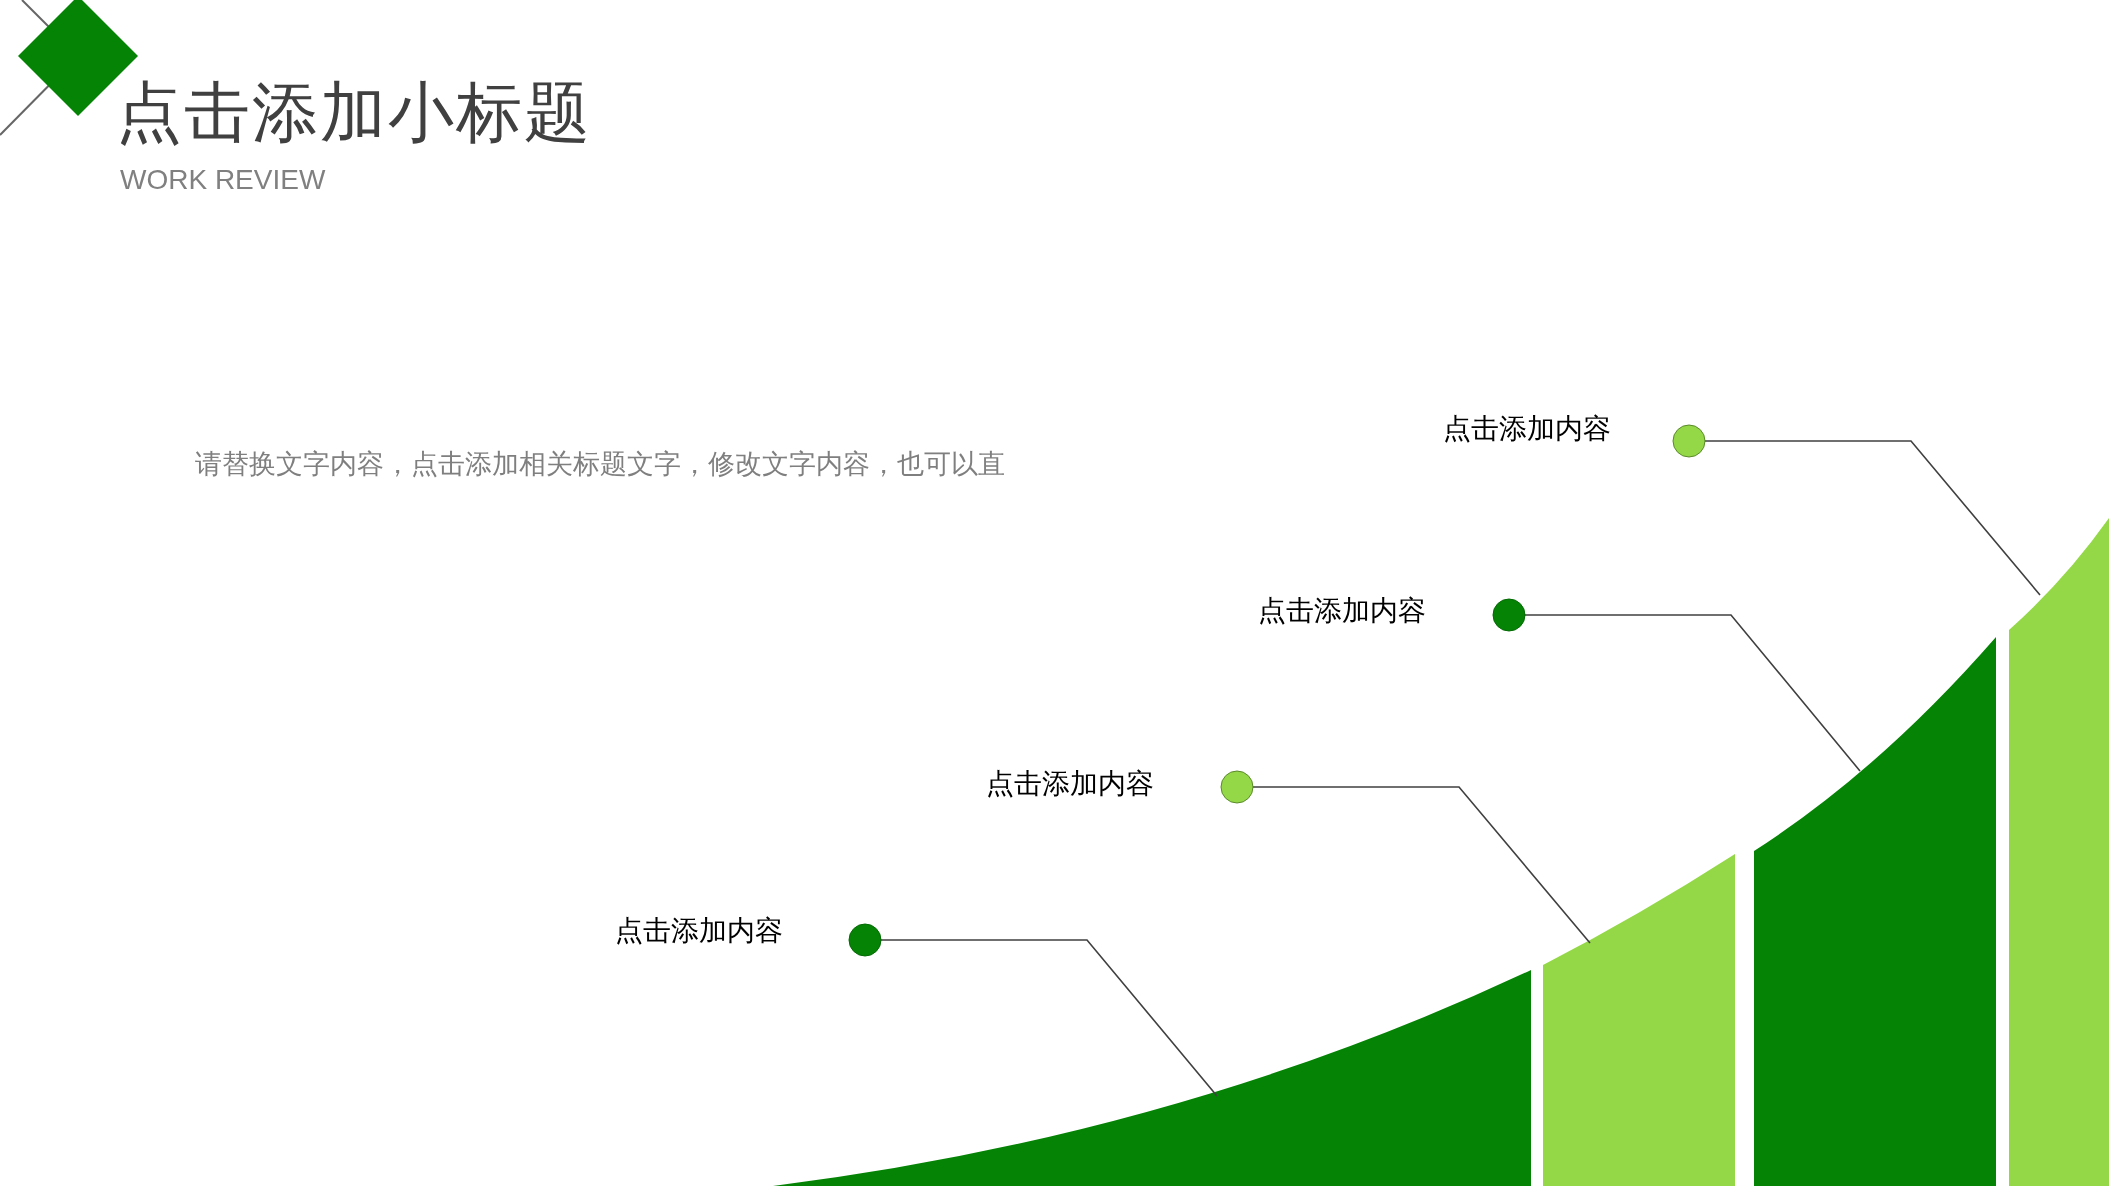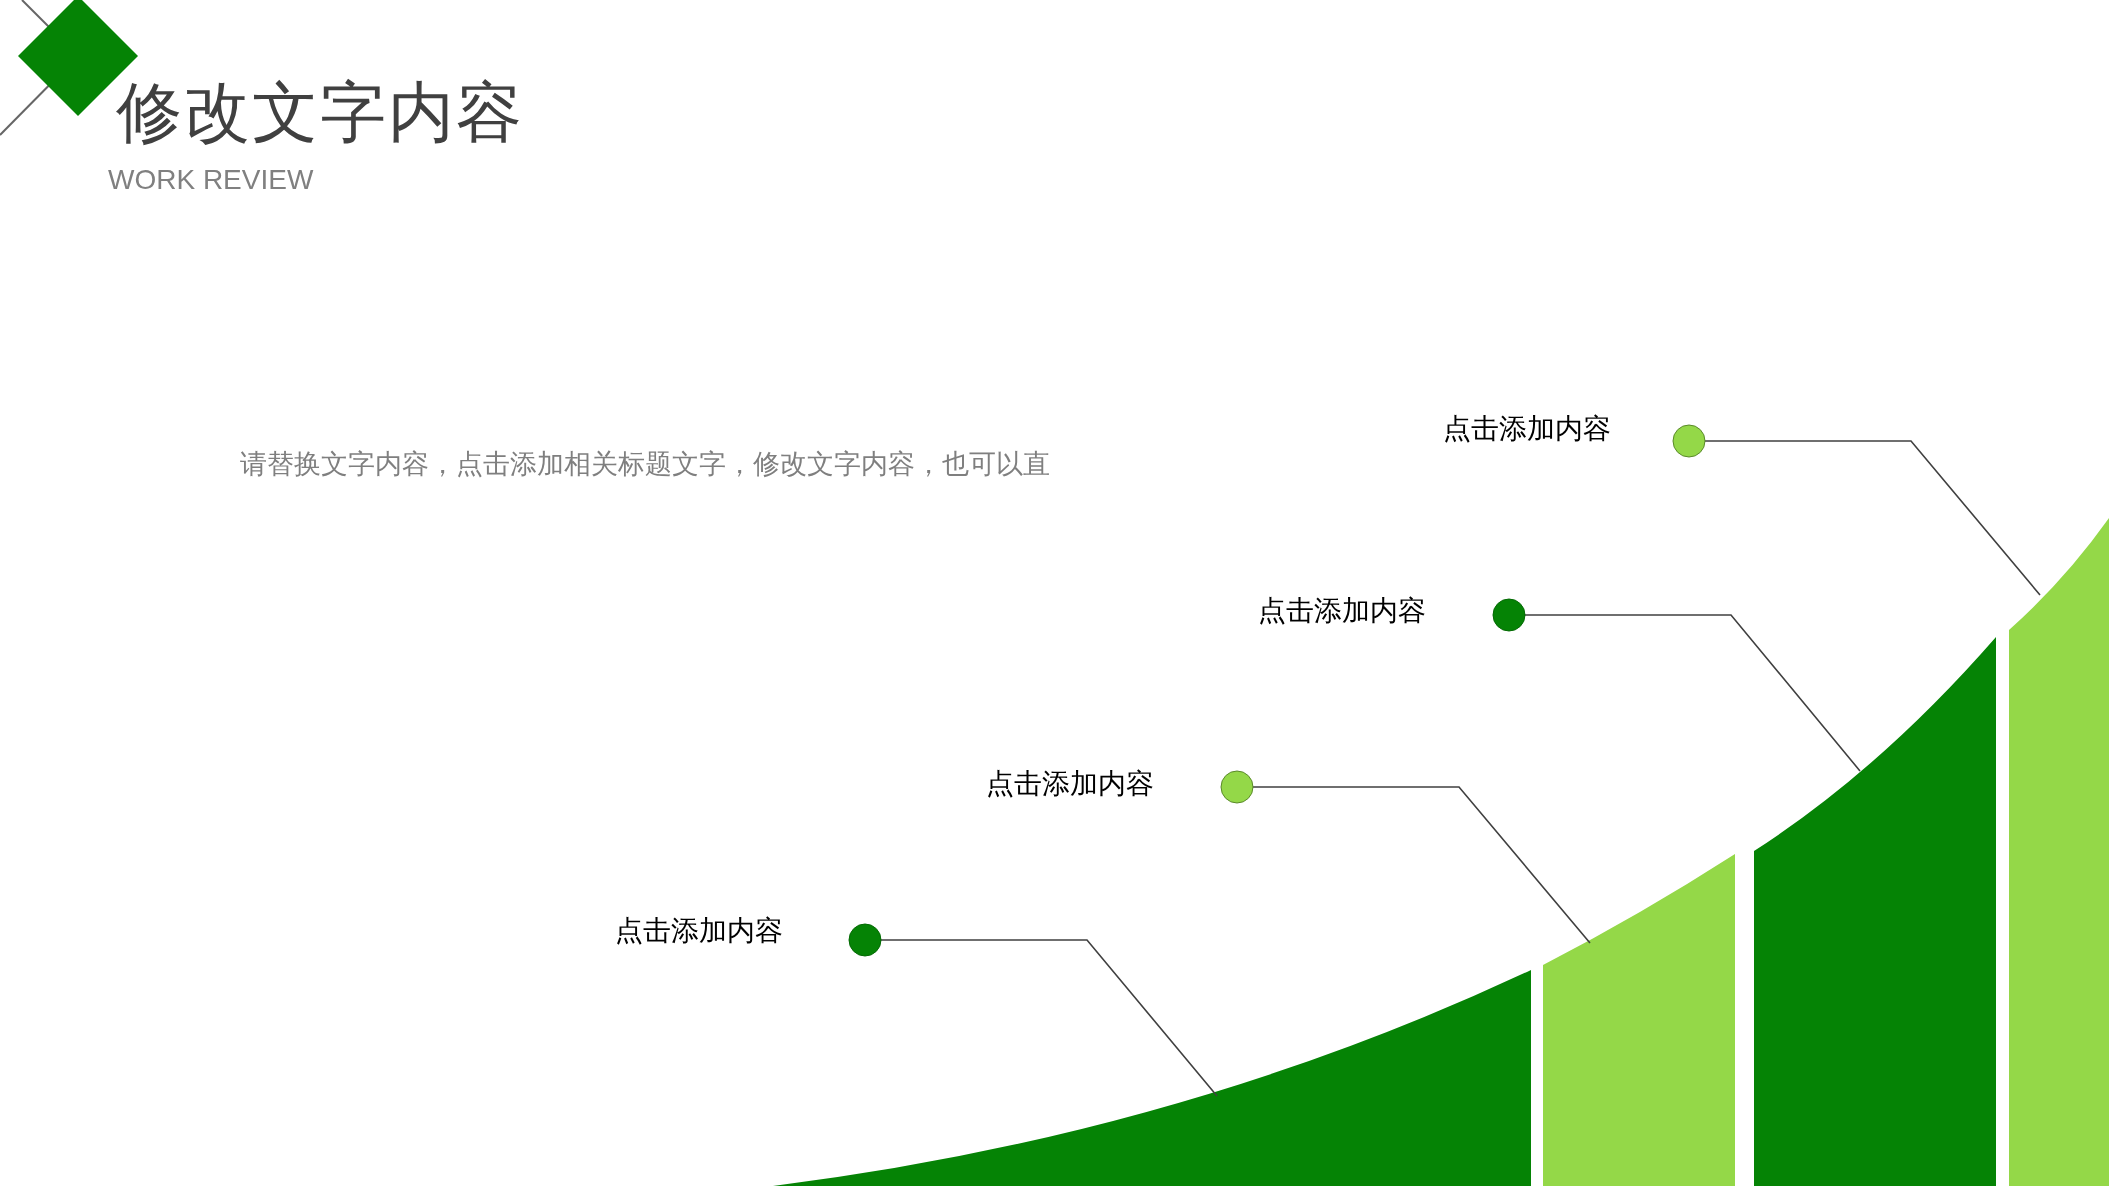--- a/index.html
+++ b/index.html
@@ -1,21 +1,21 @@
 <!DOCTYPE html>
 <html><head>
 <meta charset="utf-8">
 <style>
   html, body { margin:0; padding:0; background:#ffffff; }
   .slide { position:relative; width:2109px; height:1186px; overflow:hidden; background:#ffffff; font-family:"DejaVu Sans", "Liberation Sans", sans-serif; }
   .abs { position:absolute; }
   .title { left:116px; top:68px; font-size:66px; color:#404040; letter-spacing:2px; white-space:nowrap; }
-  .subtitle-en { left:108px; top:164px; font-size:28px; color:#808080; font-family:"Liberation Sans", sans-serif; white-space:nowrap; }
+  .subtitle-en { left:120px; top:164px; font-size:28px; color:#808080; font-family:"Liberation Sans", sans-serif; white-space:nowrap; }
   .subtitle { left:195px; top:300px; font-size:48px; font-weight:bold; color:#7f7f7f; white-space:nowrap; }
-  .para { left:195px; top:438px; width:900px; font-size:27px; line-height:52px; color:#7f7f7f;text-align:center; }
+  .para { left:195px; top:438px; width:900px; font-size:27px; line-height:52px; color:#7f7f7f; }
   .label { font-size:28px; font-weight:normal; color:#000000; white-space:nowrap; transform:translate(-100%,-50%); }
   svg.gfx { position:absolute; left:0; top:0; }
 </style>
 </head>
 <body>
 
 <div class="slide">
 
   <svg class="gfx" width="2109" height="1186" viewBox="0 0 2109 1186">
 
@@ -33,21 +33,21 @@
     <polyline points="1237,787 1459,787 1590,943" fill="none" stroke="#404040" stroke-width="1.6"></polyline>
     <polyline points="1509,615 1731,615 1860,771" fill="none" stroke="#404040" stroke-width="1.6"></polyline>
     <polyline points="1689,441 1911,441 2040,595" fill="none" stroke="#404040" stroke-width="1.6"></polyline>
 
     <circle cx="865" cy="940" r="16" fill="#058305" stroke="#046a04" stroke-width="1"></circle>
     <circle cx="1237" cy="787" r="16" fill="#94d848" stroke="#5a8a2a" stroke-width="1"></circle>
     <circle cx="1509" cy="615" r="16" fill="#058305" stroke="#046a04" stroke-width="1"></circle>
     <circle cx="1689" cy="441" r="16" fill="#94d848" stroke="#5a8a2a" stroke-width="1"></circle>
   </svg>
 
-  <div class="abs title">修改文字内容</div>
+  <div class="abs title">点击添加小标题</div>
   <div class="abs subtitle-en">WORK REVIEW</div>
 
   <div class="abs para">
     <div>请替换文字内容，点击添加相关标题文字，修改文字内容，也可以直</div>
   </div>
 
   <div class="abs label" style="left:783px; top:931px;">点击添加内容</div>
   <div class="abs label" style="left:1154px; top:784px;">点击添加内容</div>
   <div class="abs label" style="left:1426px; top:611px;">点击添加内容</div>
   <div class="abs label" style="left:1611px; top:429px;">点击添加内容</div>

